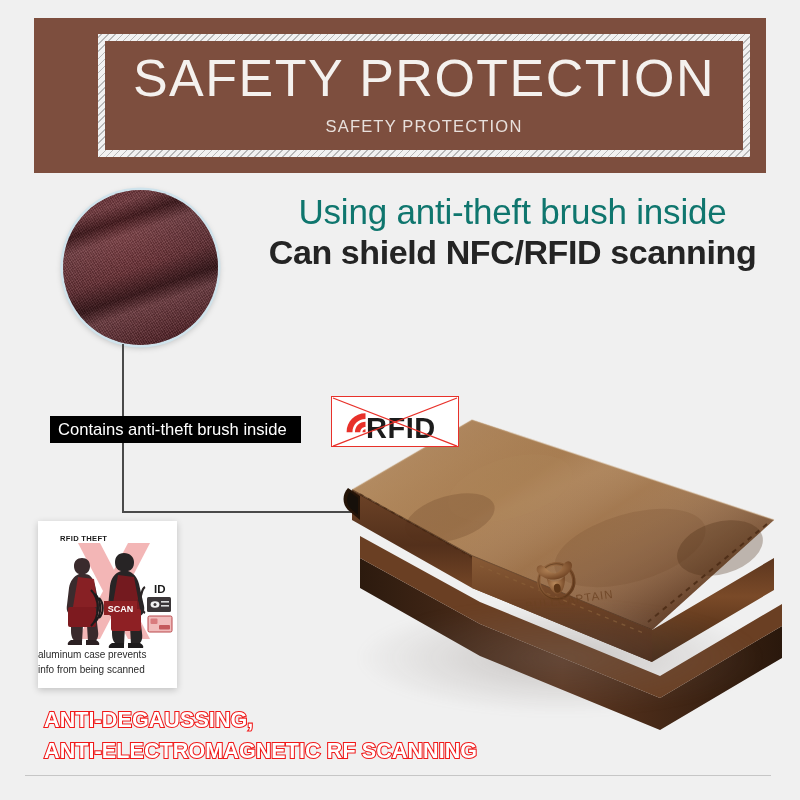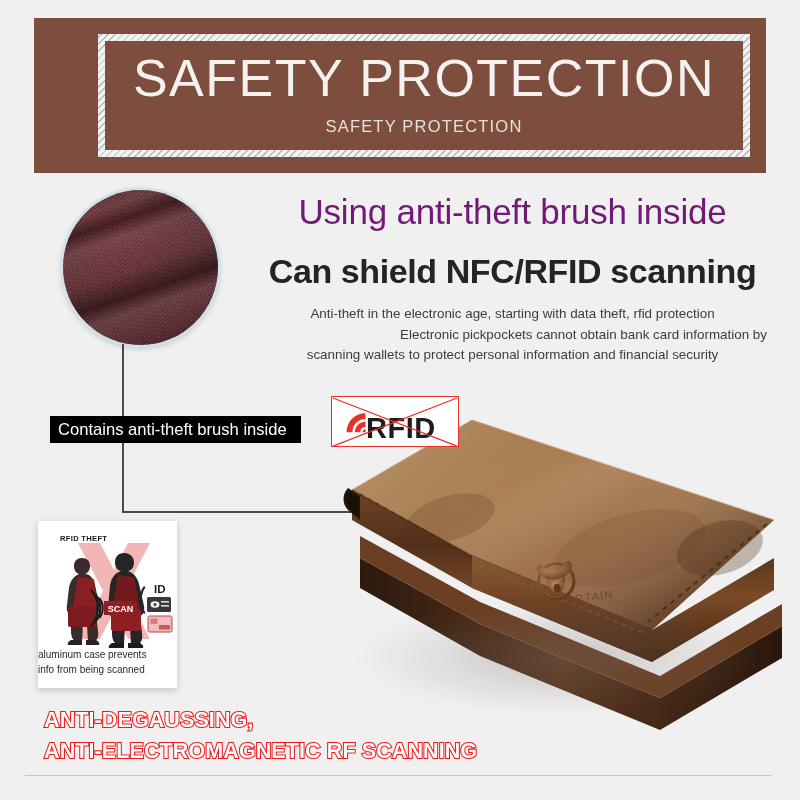--- a/index.html
+++ b/index.html
@@ -63,32 +63,32 @@
   
   .headings {
     position: absolute;
     left: 250px; top: 192px;
     width: 525px;
     text-align: center;
   }
   .h-line1 {
     font-size: 35px;
     font-weight: 300;
-    color: #701a75;
+    color: #0f766e;
     line-height: 1.12;
     letter-spacing: -0.2px;
     white-space: nowrap;
   }
   .h-line2 {
     font-size: 34px;
     font-weight: 700;
     color: #242424;
     line-height: 1.18;
     letter-spacing: -0.4px;
-    margin-top: 20px;
+    margin-top: 1px;
     white-space: nowrap;
   }
   .h-body {
     margin-top: 13px;
     font-size: 13.4px;
     color: #3d3d3d;
     line-height: 1.52;
   }
   .h-body div { white-space: nowrap; }
   .h-body .r1 { text-align: center; }
@@ -263,25 +263,20 @@
       <div class="banner-inner">
         <div class="banner-title">SAFETY PROTECTION</div>
         <div class="banner-sub">SAFETY PROTECTION</div>
       </div>
     </div>
   </div>
 
   <div class="headings">
     <div class="h-line1">Using anti-theft brush inside</div>
     <div class="h-line2">Can shield NFC/RFID scanning</div>
-    <div class="h-body">
-      <div class="r1">Anti-theft in the electronic age, starting with data theft, rfid protection</div>
-      <div class="r2">Electronic pickpockets cannot obtain bank card information by</div>
-      <div class="r3">scanning wallets to protect personal information and financial   security</div>
-    </div>
   </div>
 
   <div class="fabric">
     <div class="fabric-weave"></div>
     <div class="fabric-fold"></div>
     <div class="fabric-tint"></div>
   </div>
 
   <div class="conn conn-v1"></div>
   <div class="conn conn-v2"></div>

